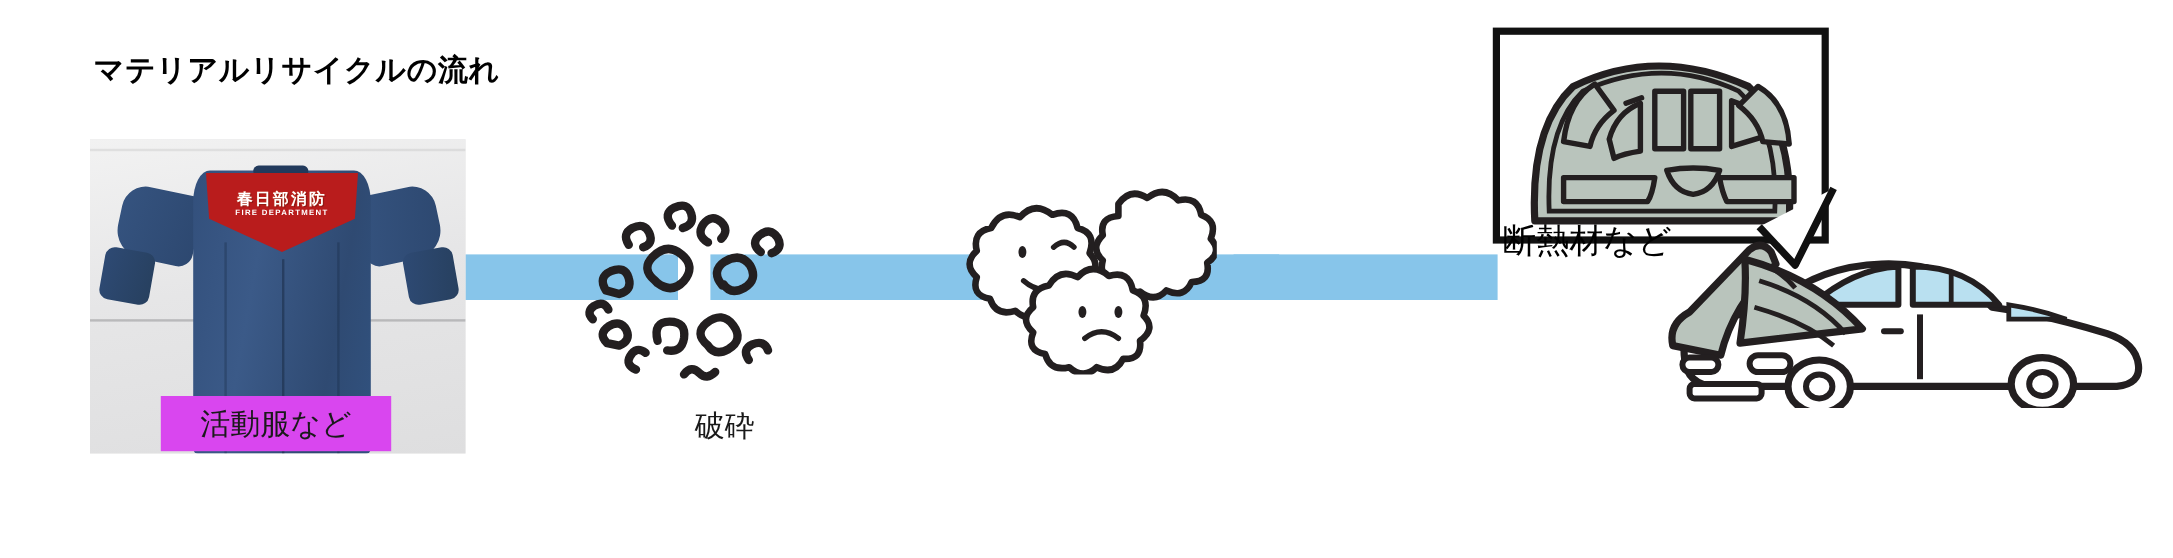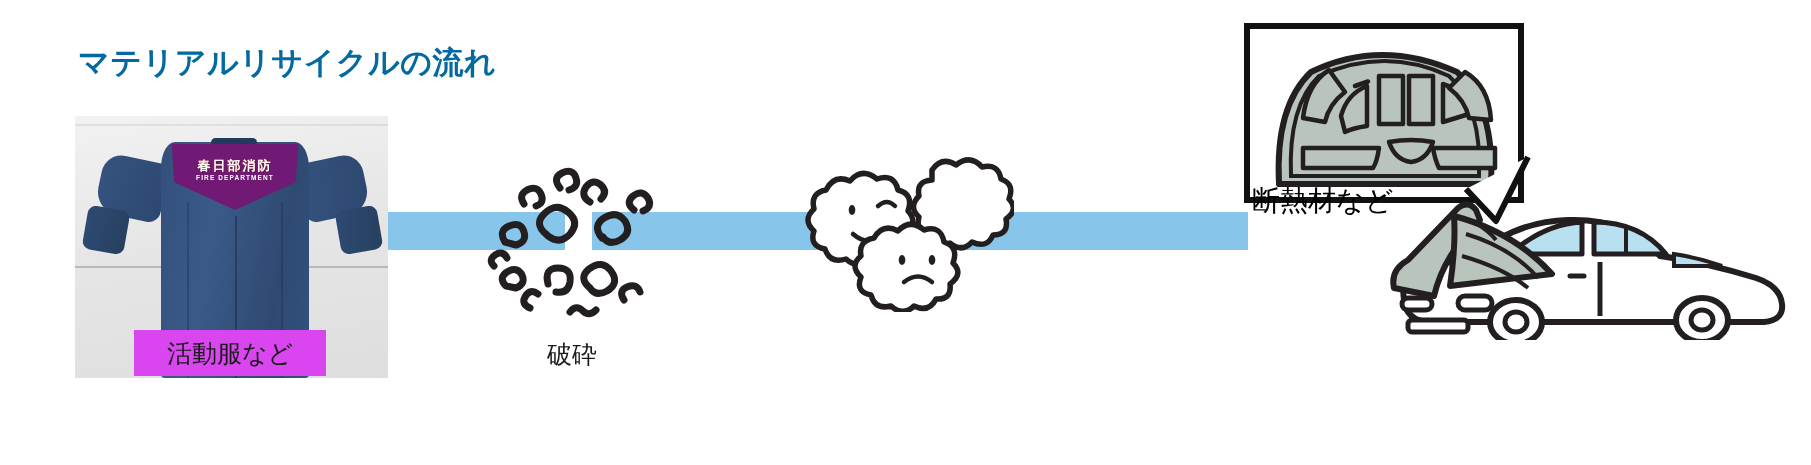--- a/index.html
+++ b/index.html
@@ -18,24 +18,24 @@
     height: 465px;
     background: #ffffff;
     overflow: hidden;
   }
 
   
   #diagram-title {
     position: absolute;
     left: 78px;
     top: 42px;
-    font-size: 31px;
+    font-size: 25px;
     font-weight: bold;
     letter-spacing: 0.5px;
-    color: #0369a1;
+    color: #000000;
     white-space: nowrap;
   }
 
   
   .flow-band {
     position: absolute;
     height: 38px;
     top: 212px;
     background: #87c5ea;
   }
@@ -112,21 +112,21 @@
     border-radius: 8px;
   }
   .cuff.left  { left: 10px;  transform: rotate(10deg); }
   .cuff.right { right: 8px;  transform: rotate(-10deg); }
   .yoke {
     position: absolute;
     left: 94px;
     top: 28px;
     width: 132px;
     height: 66px;
-    background: #701a75;
+    background: #b91c1c;
     clip-path: polygon(2% 0%, 98% 0%, 96% 58%, 50% 100%, 4% 58%);
   }
   .collar {
     position: absolute;
     left: 136px;
     top: 22px;
     width: 46px;
     height: 12px;
     background: #223a5c;
     border-radius: 6px 6px 10px 10px;
@@ -172,21 +172,21 @@
   }
 
   
   .step-caption {
     position: absolute;
     font-size: 25px;
     color: #1a1a1a;
     white-space: nowrap;
     text-align: center;
   }
-  #caption-shred  { left: 492px;  top: 338px; width: 160px; font-family: Liberation Mono, monospace; }
+  #caption-shred  { left: 524px;  top: 338px; width: 160px; font-family: Liberation Mono, monospace; }
   #caption-fluff  { left: 826px;  top: 338px; width: 170px; }
   #caption-reuse  { left: 1390px; top: 336px; width: 420px; }
 
   
   .illus { position: absolute; }
   #illus-shred { left: 472px; top: 138px; width: 190px; height: 180px; }
   #illus-fluff { left: 782px; top: 152px; width: 232px; height: 160px; }
   #illus-callout { left: 1243px; top: 22px;  width: 282px; height: 182px; }
   #callout-label {
     position: absolute;

